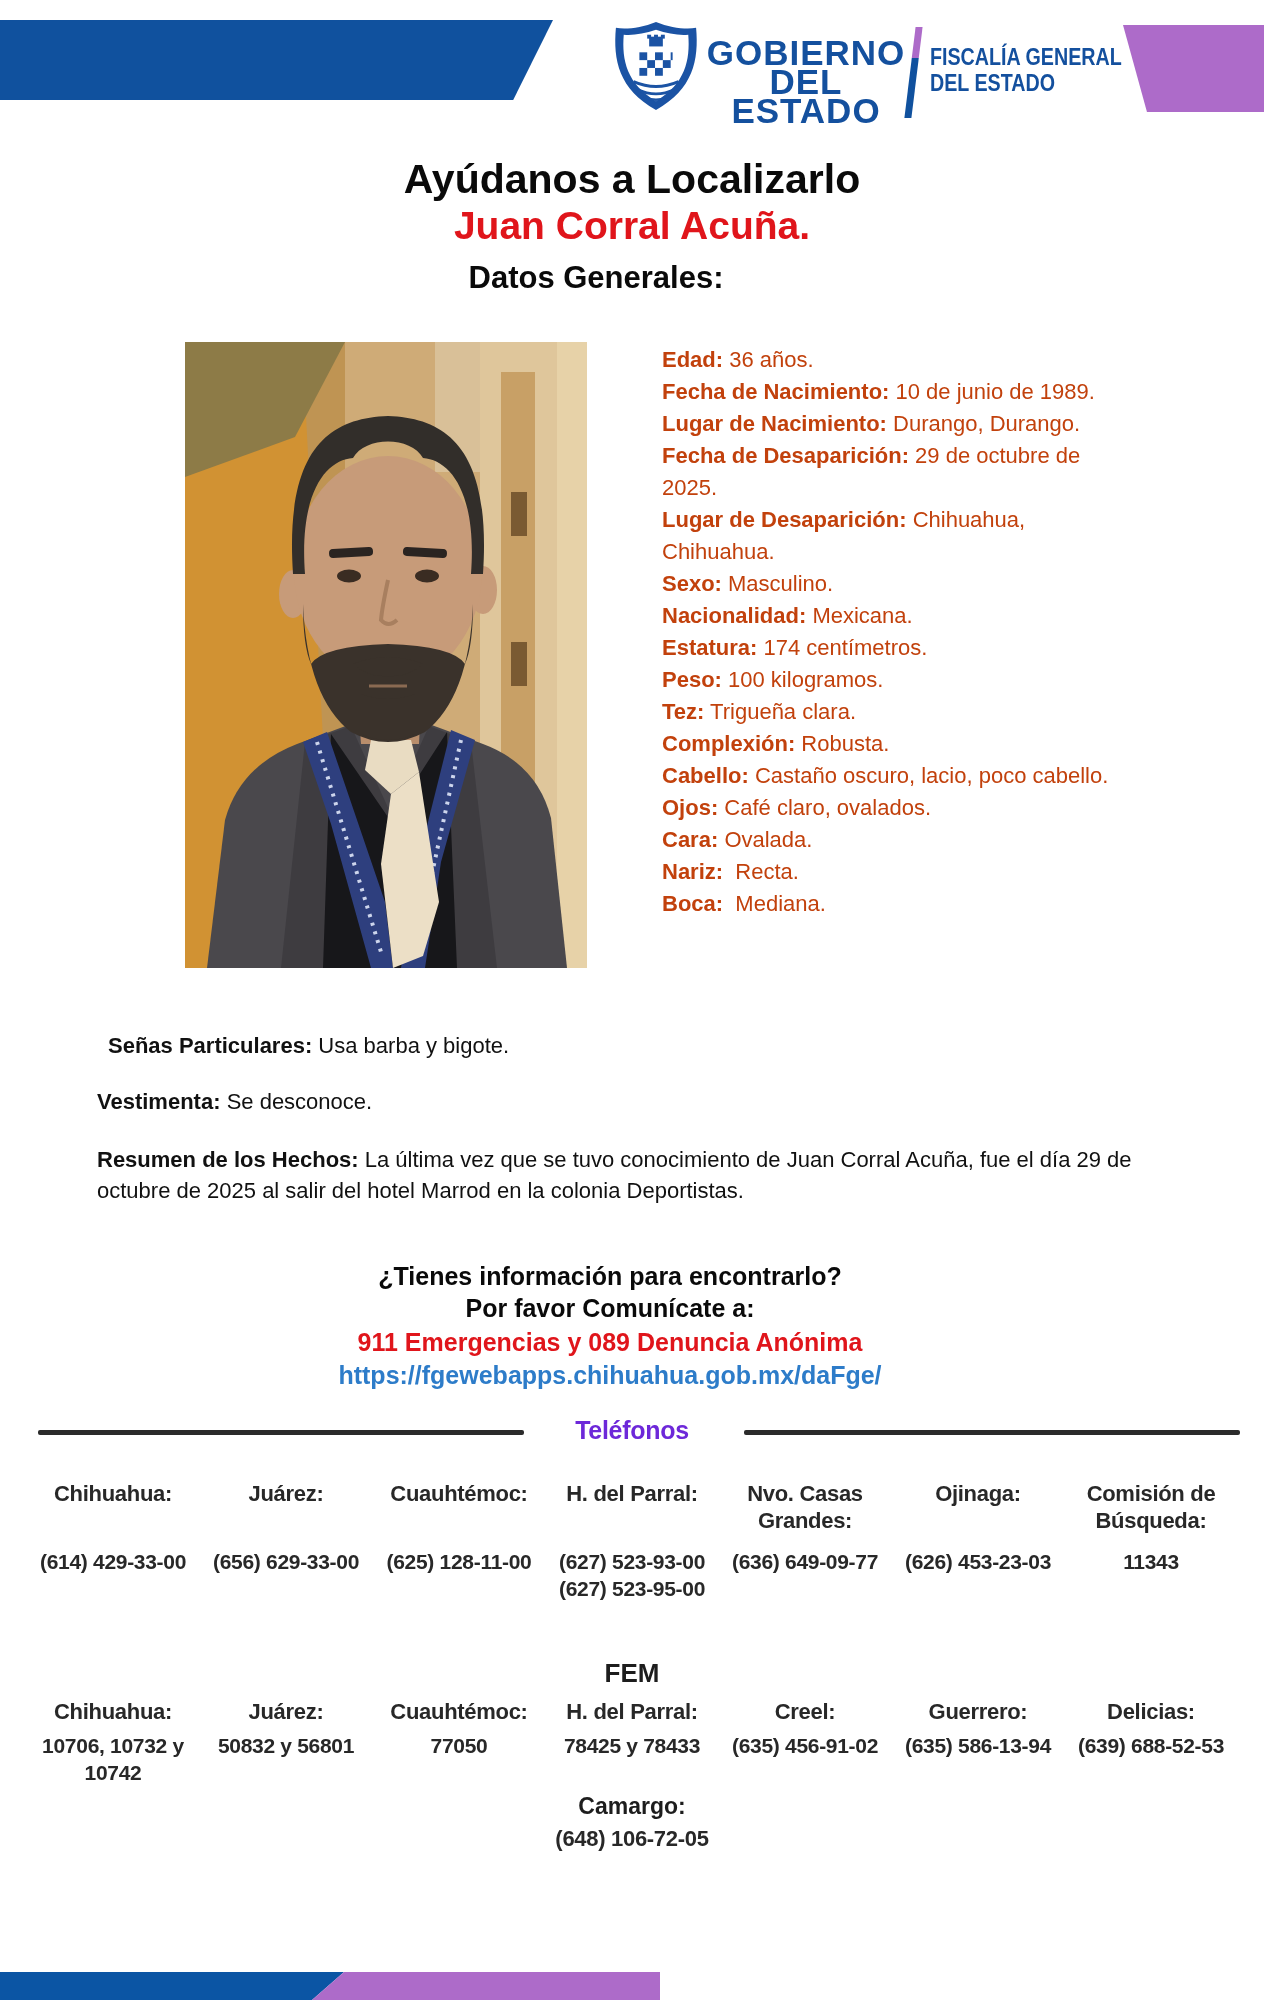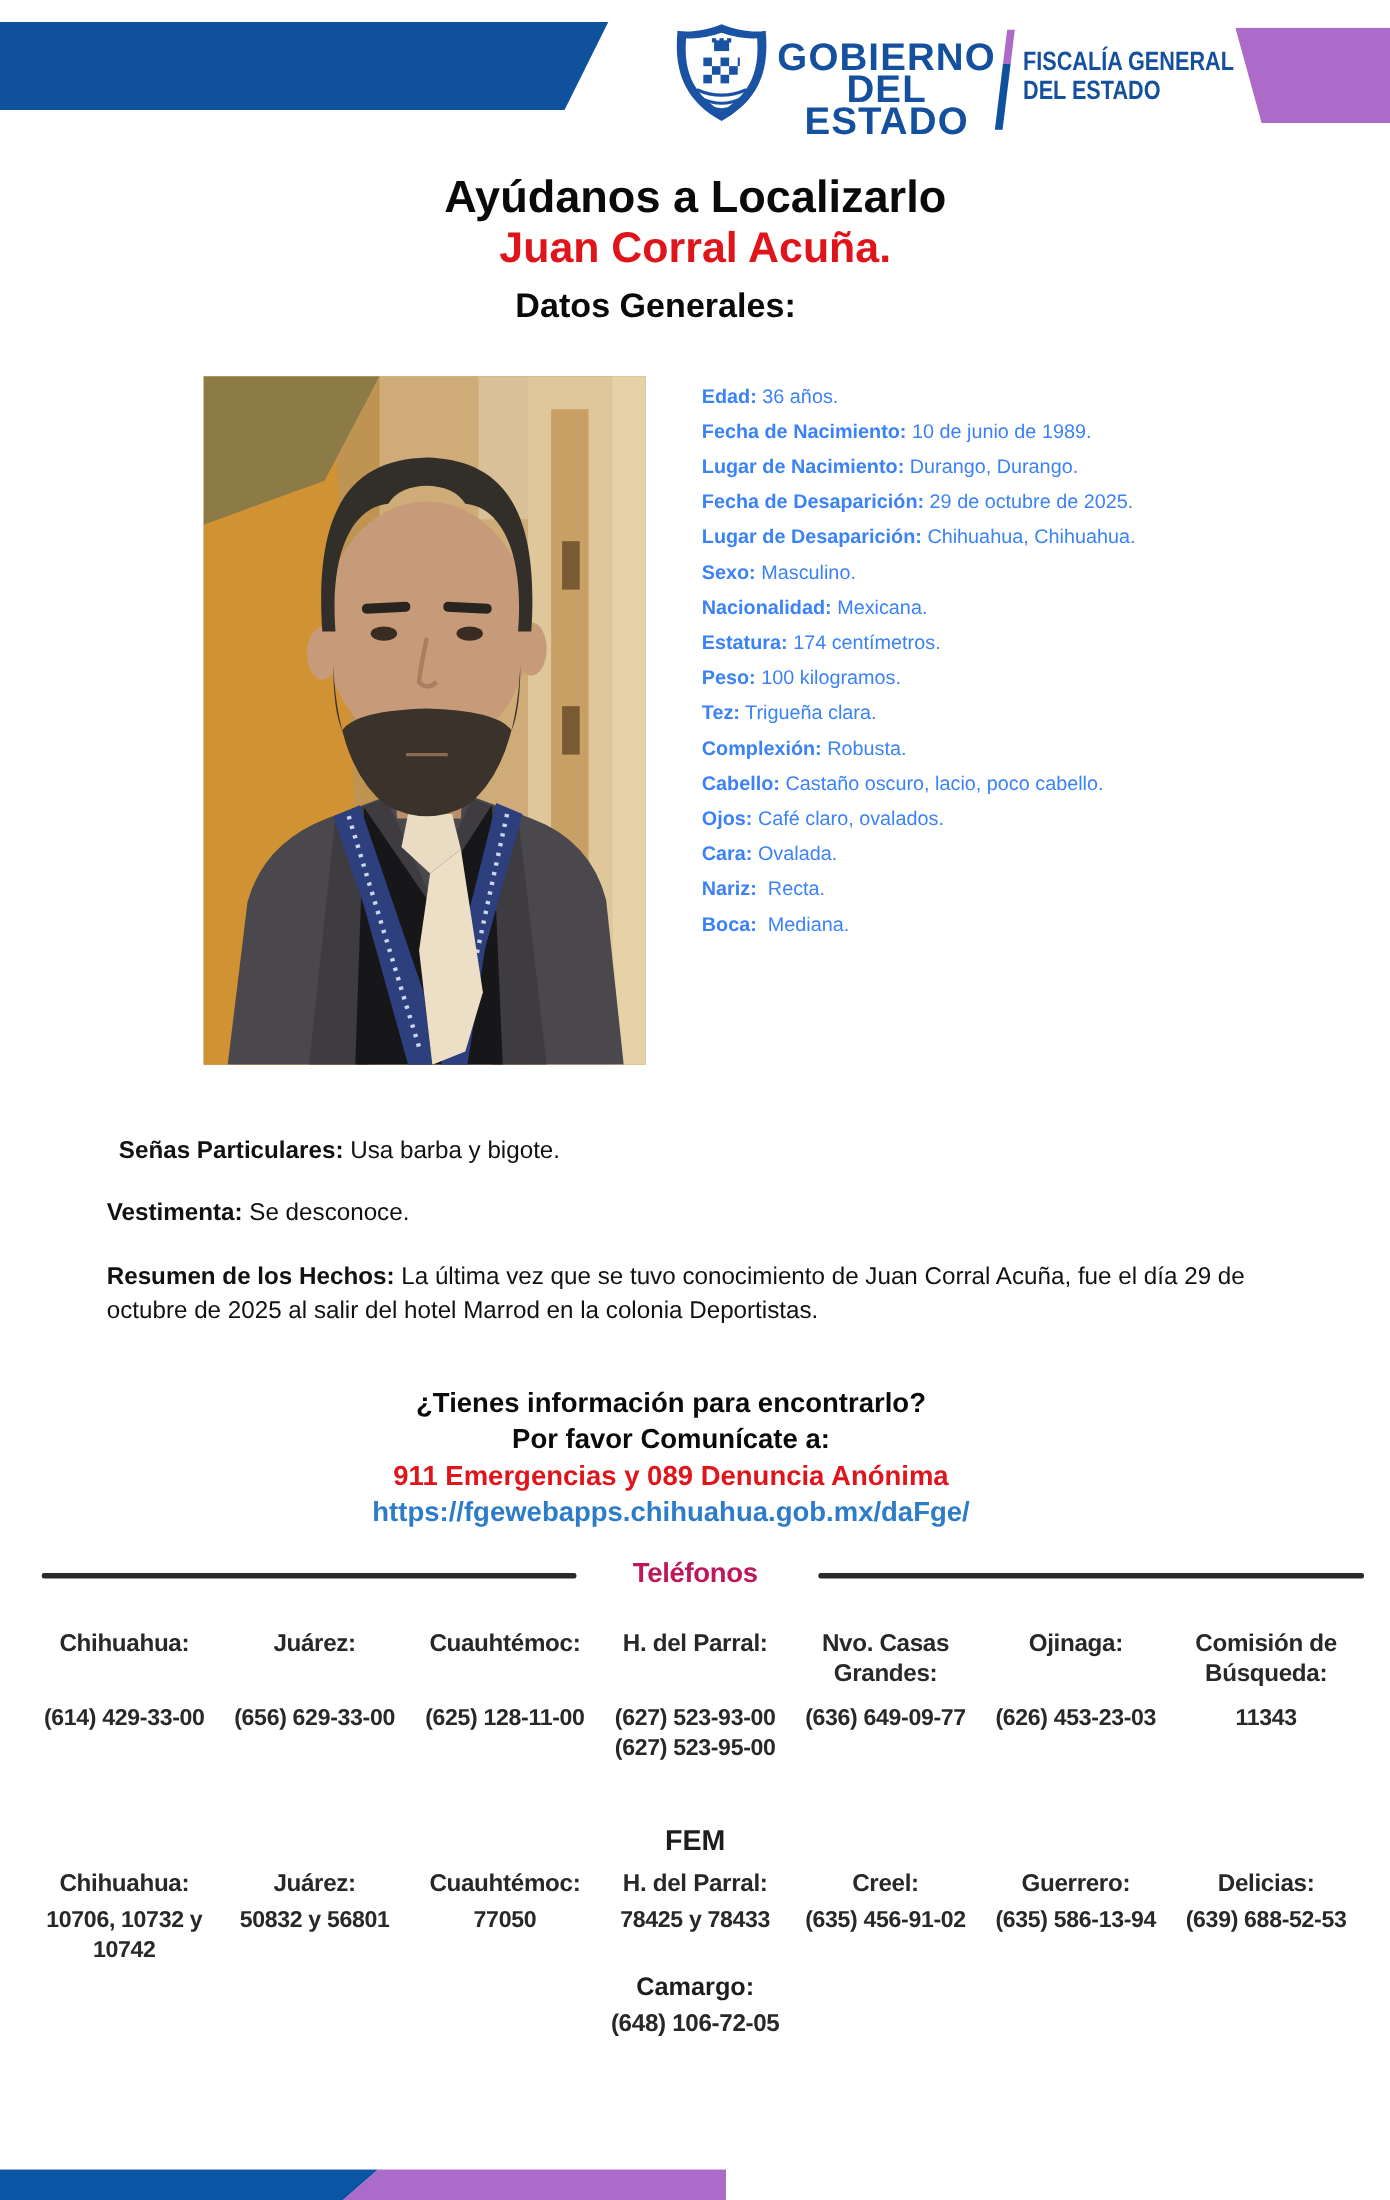--- a/index.html
+++ b/index.html
@@ -31,38 +31,38 @@
       font-size:39px;font-weight:bold;color:var(--accent_red,#e0151b);}
   .t3{position:absolute;left:0;top:260px;width:1192px;text-align:center;
       font-size:31px;font-weight:bold;color:#0a0a0a;}
 
   
   .photo{position:absolute;left:185px;top:342px;width:402px;height:626px;
          overflow:hidden;background:#caa875;}
   .photo svg{display:block;}
 
   
-  .gd{position:absolute;left:638px;top:344px;width:472px;font-size:18px;line-height:32px;color:#3b82f6;}
+  .gd{position:absolute;left:662px;top:344px;width:472px;font-size:22px;line-height:32px;color:#c2410c;}
   .gd .lbl{font-weight:bold;}
   .detail{position:absolute;left:97px;font-size:22px;line-height:31px;color:#111;}
   .detail .lbl{font-weight:bold;}
   .senas{top:1030px;width:1060px;margin-left:11px;}
   .vest{top:1086px;width:1060px;}
   .resumen{top:1144px;width:1056px;}
 
   
   .contact-line{position:absolute;left:0;width:1220px;text-align:center;font-weight:bold;font-size:25px;}
   .c1{top:1262px;color:#0a0a0a;}
   .c2{top:1294px;color:#0a0a0a;}
   .c3{top:1328px;color:var(--accent_red,#e0151b);}
   .c4{top:1361px;color:var(--link_blue,#2d7cc9);}
 
   
   .tel-title{position:absolute;left:0;top:1416px;width:1264px;text-align:center;
-             font-size:25px;font-weight:bold;color:#be185d;letter-spacing:-.3px;}
+             font-size:25px;font-weight:bold;color:#6d28d9;letter-spacing:-.3px;}
   .rule{position:absolute;top:1430px;height:5px;background:#2b2b2b;border-radius:2px;}
   .rule-l{left:38px;width:486px;}
   .rule-r{left:744px;width:496px;}
   .grid7{position:absolute;left:36px;width:1192px;display:grid;
          grid-template-columns:repeat(7,1fr);column-gap:19px;}
   .cell{text-align:center;white-space:pre-line;color:#282828;letter-spacing:-.3px;}
   .hd{font-weight:bold;font-size:22px;line-height:27px;}
   .num{font-weight:bold;font-size:21px;line-height:27px;}
   .tel-head{top:1480px;}
   .tel-row1{top:1548px;}

